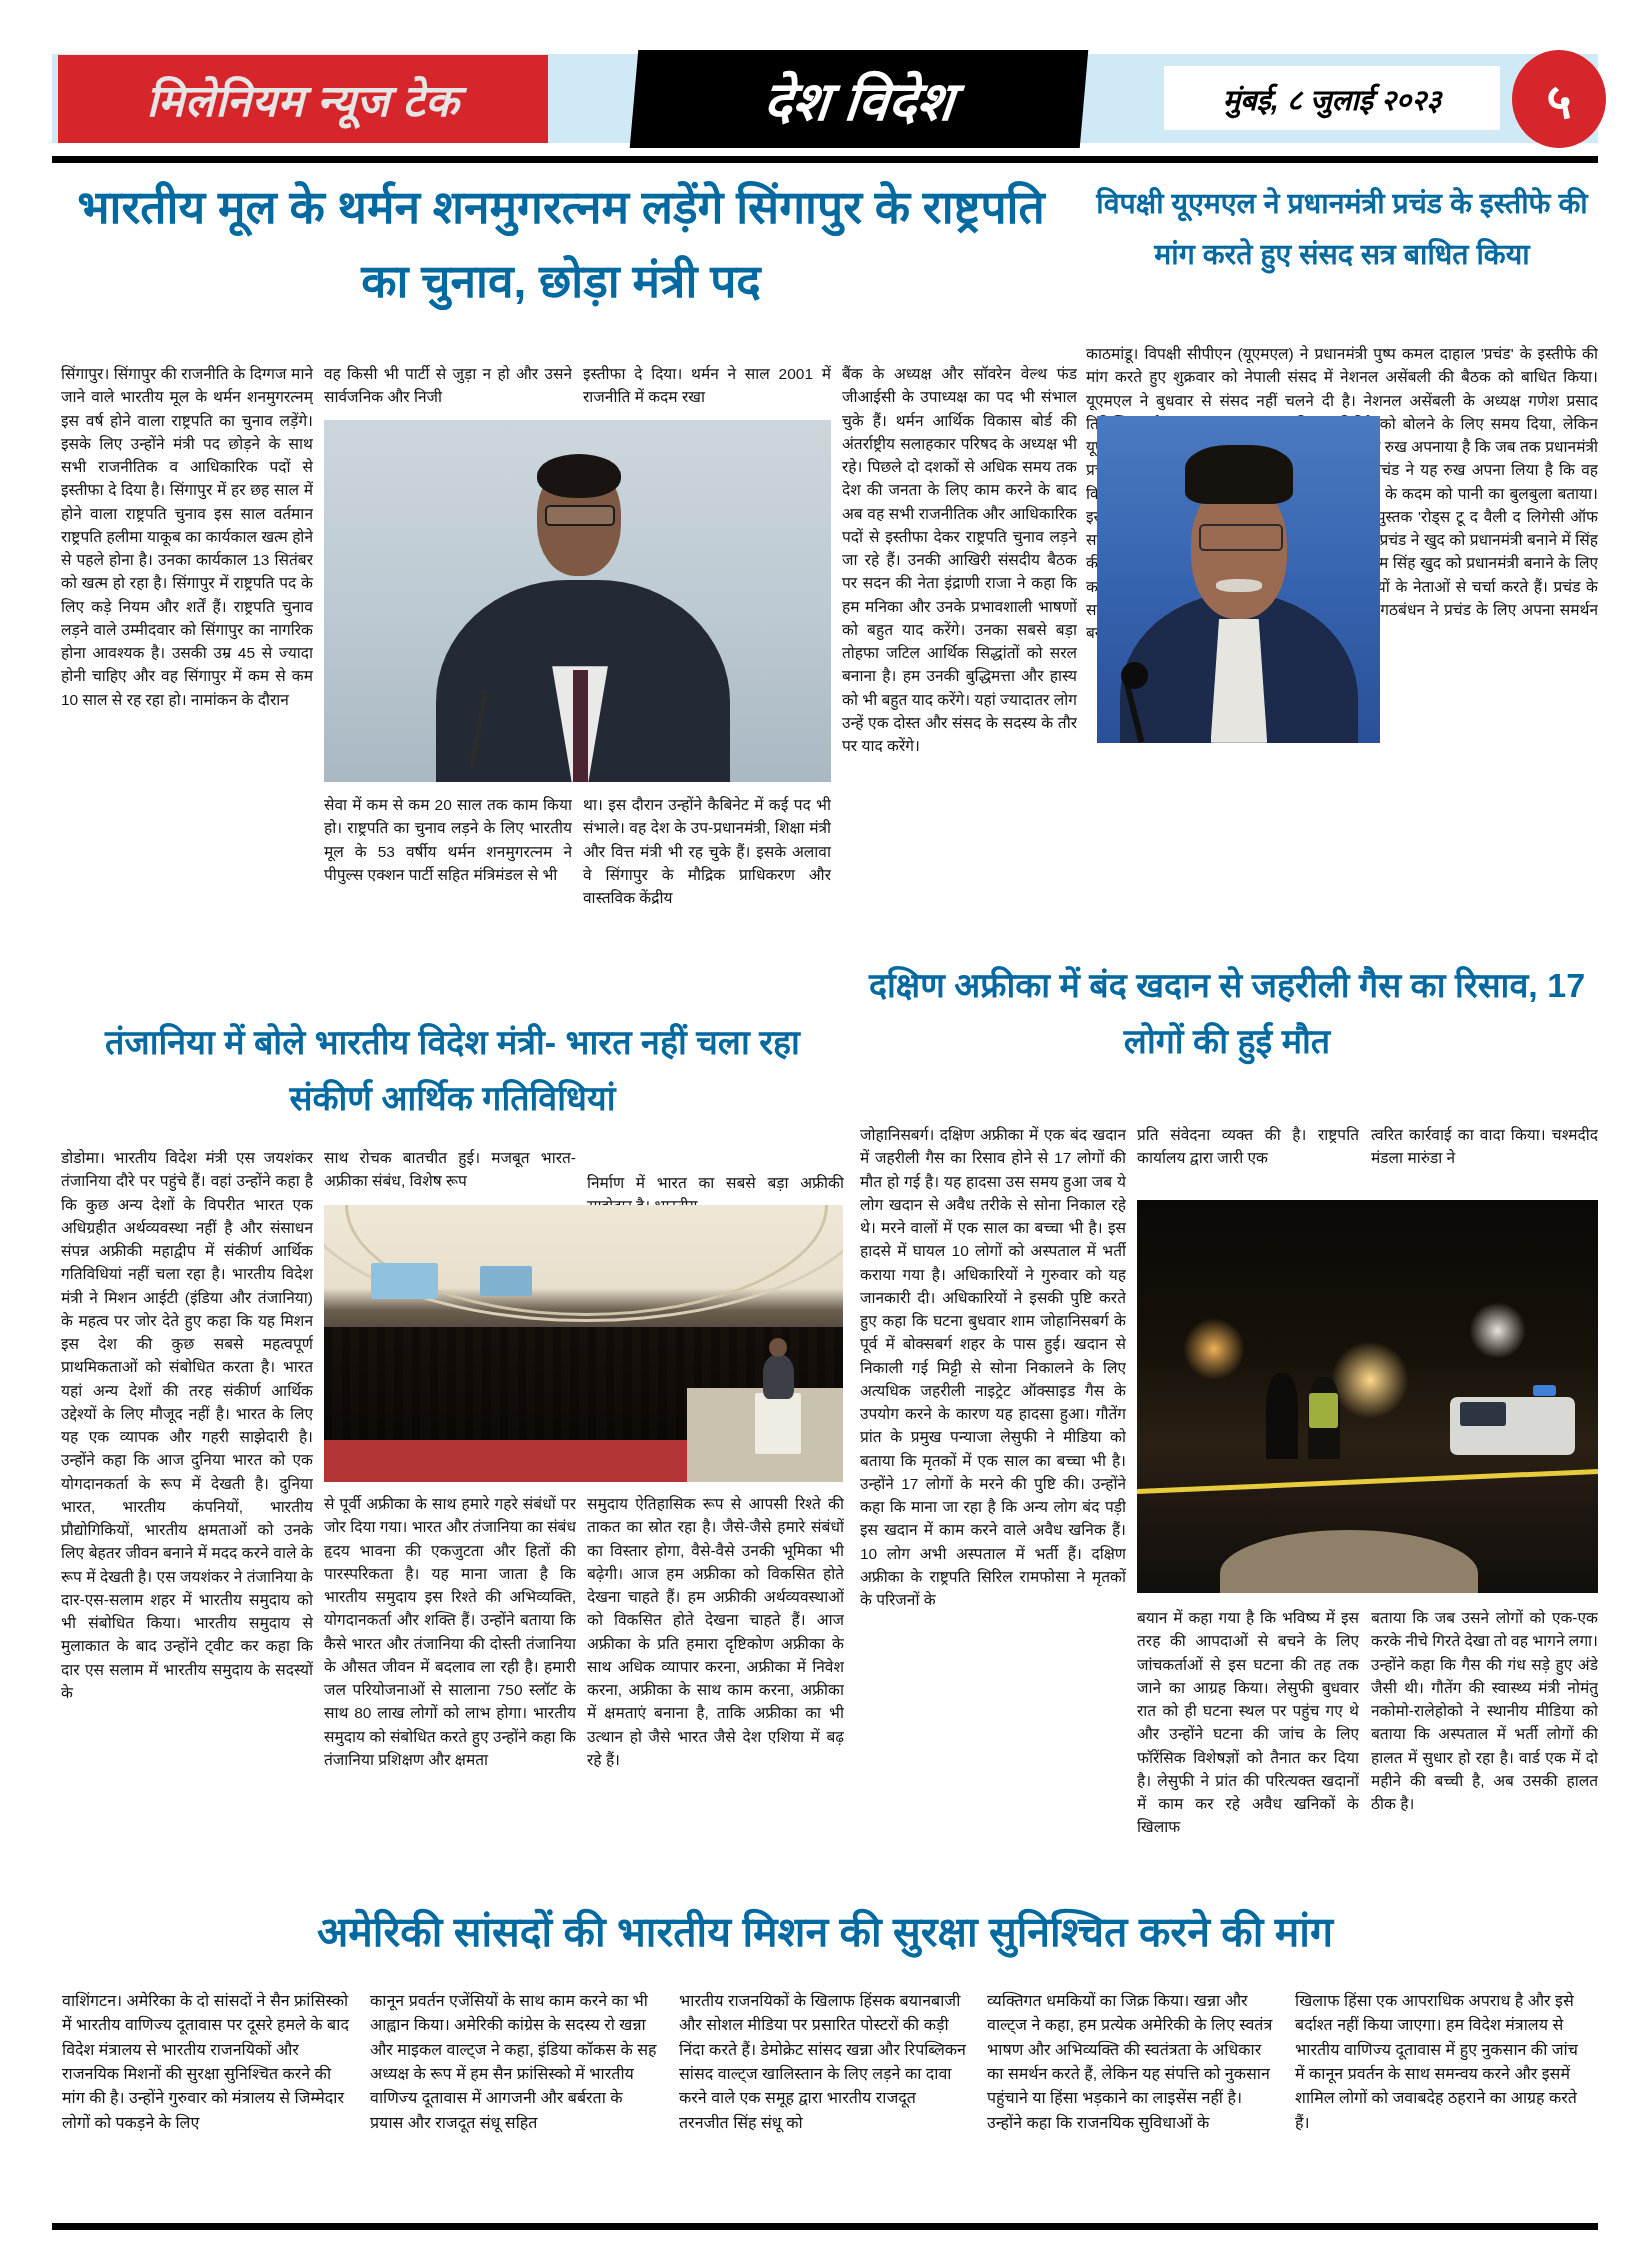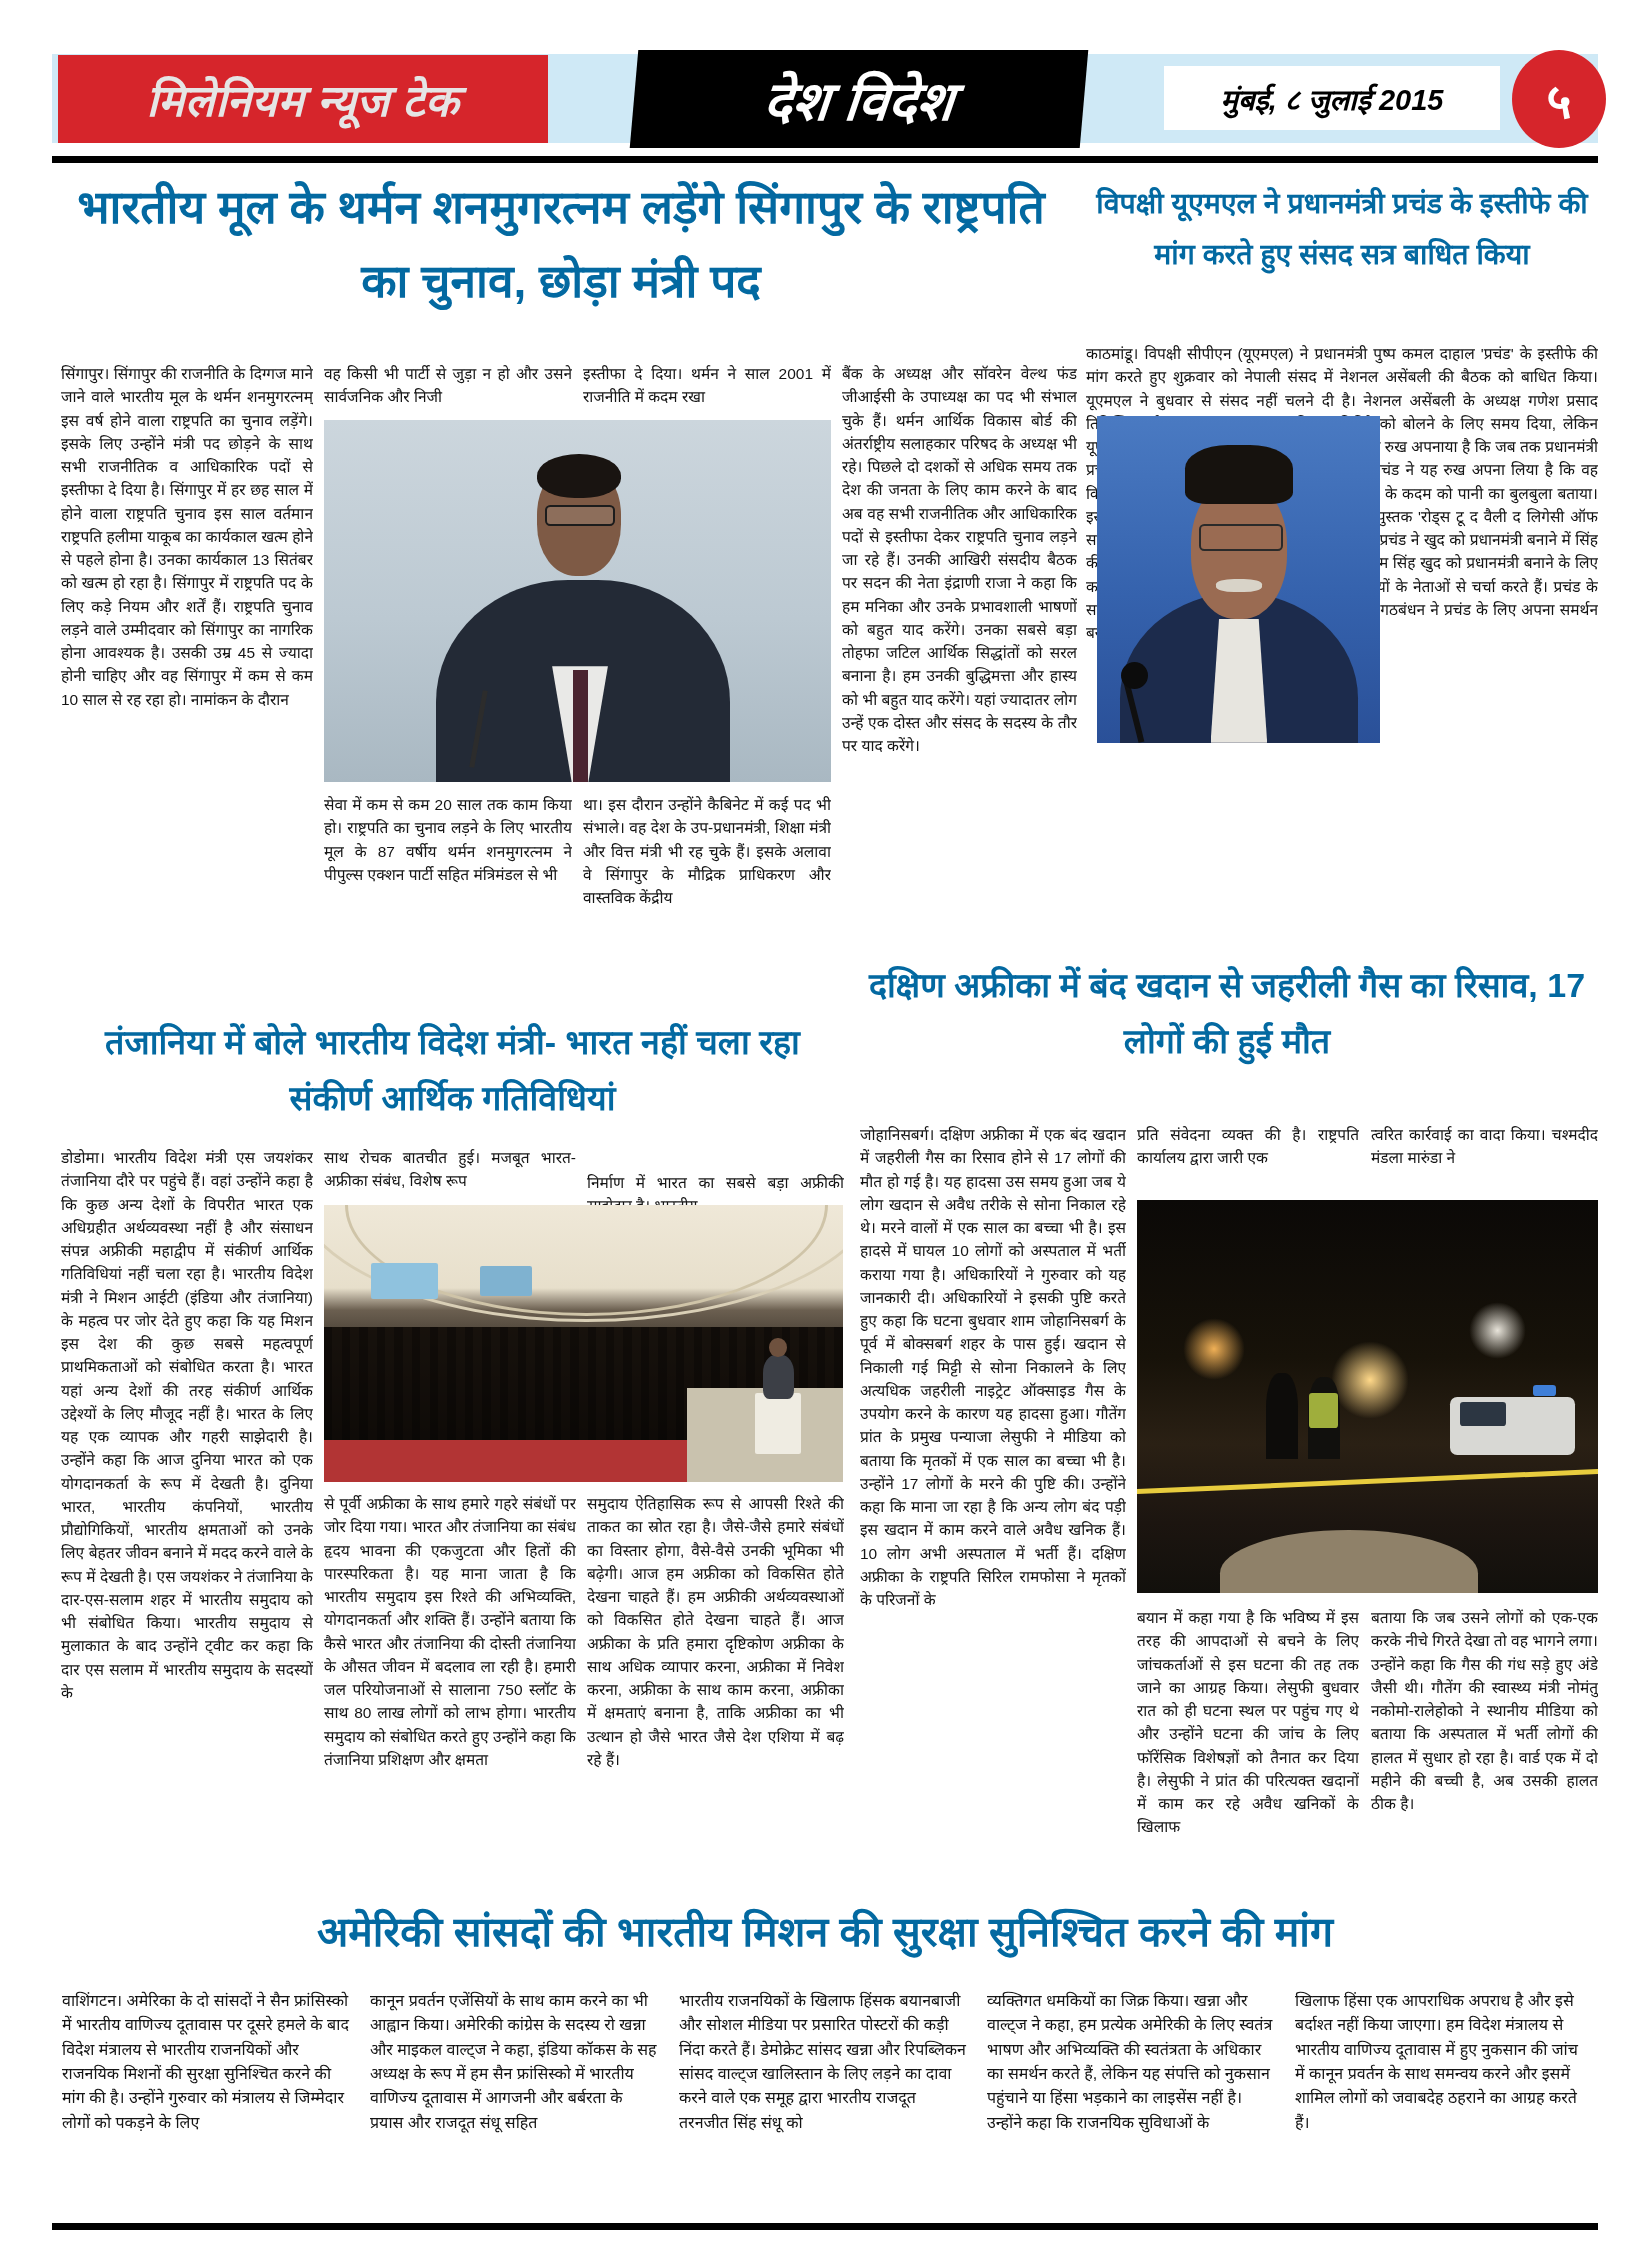--- a/index.html
+++ b/index.html
@@ -108,41 +108,41 @@
 <div id="page">
 
   <div class="header-strip"></div>
   <div class="brand-box">
     <span>मिलेनियम न्यूज टेक</span>
   </div>
   <div class="section-box">
     <span>देश विदेश</span>
   </div>
   <div class="date-box">
-    <span>मुंबई, ८ जुलाई 2015</span>
+    <span>मुंबई, ८ जुलाई २०२३</span>
   </div>
   <div class="page-circle">
     <span>५</span>
   </div>
   <div class="header-rule"></div>
 
   <div class="headline hl-sg">भारतीय मूल के थर्मन शनमुगरत्नम लड़ेंगे सिंगापुर के राष्ट्रपति का चुनाव, छोड़ा मंत्री पद</div>
   <div class="bodytext sg-col1">सिंगापुर।  सिंगापुर की राजनीति के दिग्गज माने जाने वाले भारतीय मूल के थर्मन शनमुगरत्नम् इस वर्ष होने वाला राष्ट्रपति का चुनाव लड़ेंगे। इसके लिए उन्होंने मंत्री पद छोड़ने के साथ सभी राजनीतिक व आधिकारिक पदों से इस्तीफा दे दिया है। सिंगापुर में हर छह साल में होने वाला राष्ट्रपति चुनाव इस साल वर्तमान राष्ट्रपति हलीमा याकूब का कार्यकाल खत्म होने से पहले होना है। उनका कार्यकाल 13 सितंबर को खत्म हो रहा है। सिंगापुर में राष्ट्रपति पद के लिए कड़े नियम और शर्तें हैं। राष्ट्रपति चुनाव लड़ने वाले उम्मीदवार को सिंगापुर का नागरिक होना आवश्यक है। उसकी उम्र 45 से ज्यादा होनी चाहिए और वह सिंगापुर में कम से कम 10 साल से रह रहा हो। नामांकन के दौरान</div>
   <div class="bodytext sg-col2-top">वह किसी भी पार्टी से जुड़ा न हो और उसने सार्वजनिक और निजी</div>
   <div class="bodytext sg-col3-top">इस्तीफा दे दिया। थर्मन ने साल 2001 में राजनीति में कदम रखा</div>
   <div class="photo sg-photo">
     <div class="shape sg-suit"></div>
     <div class="shape sg-shirt"></div>
     <div class="shape sg-tie"></div>
     <div class="shape sg-head"></div>
     <div class="shape sg-hair"></div>
     <div class="shape sg-glasses"></div>
     <div class="shape sg-mic"></div>
   </div>
-  <div class="bodytext sg-col2-bot">सेवा में कम से कम 20 साल तक काम किया हो।  राष्ट्रपति का चुनाव लड़ने के लिए भारतीय मूल के 87 वर्षीय थर्मन शनमुगरत्नम ने पीपुल्स एक्शन पार्टी सहित मंत्रिमंडल से भी</div>
+  <div class="bodytext sg-col2-bot">सेवा में कम से कम 20 साल तक काम किया हो।  राष्ट्रपति का चुनाव लड़ने के लिए भारतीय मूल के 53 वर्षीय थर्मन शनमुगरत्नम ने पीपुल्स एक्शन पार्टी सहित मंत्रिमंडल से भी</div>
   <div class="bodytext sg-col3-bot">था। इस दौरान उन्होंने कैबिनेट में कई पद भी संभाले। वह देश के उप-प्रधानमंत्री, शिक्षा मंत्री और वित्त मंत्री भी रह चुके हैं। इसके अलावा वे सिंगापुर के मौद्रिक प्राधिकरण और वास्तविक केंद्रीय</div>
   <div class="bodytext sg-col4">बैंक के अध्यक्ष और सॉवरेन वेल्थ फंड जीआईसी के उपाध्यक्ष का पद भी संभाल चुके हैं। थर्मन आर्थिक विकास बोर्ड की अंतर्राष्ट्रीय सलाहकार परिषद के अध्यक्ष भी रहे।  पिछले दो दशकों से अधिक समय तक देश की जनता के लिए काम करने के बाद अब वह सभी राजनीतिक और आधिकारिक पदों से इस्तीफा देकर राष्ट्रपति चुनाव लड़ने जा रहे हैं। उनकी आखिरी संसदीय बैठक पर सदन की नेता इंद्राणी राजा ने कहा कि हम मनिका और उनके प्रभावशाली भाषणों को बहुत याद करेंगे। उनका सबसे बड़ा तोहफा जटिल आर्थिक सिद्धांतों को सरल बनाना है। हम उनकी बुद्धिमत्ता और हास्य को भी बहुत याद करेंगे। यहां ज्यादातर लोग उन्हें एक दोस्त और संसद के सदस्य के तौर पर याद करेंगे।</div>
 
   <div class="headline hl-np">विपक्षी यूएमएल ने प्रधानमंत्री प्रचंड के इस्तीफे की मांग करते हुए संसद सत्र बाधित किया</div>
   <div class="bodytext np-body">
     <span>काठमांडू।  विपक्षी सीपीएन (यूएमएल) ने प्रधानमंत्री पुष्प कमल दाहाल 'प्रचंड' के इस्तीफे की मांग करते हुए शुक्रवार को नेपाली संसद में नेशनल असेंबली की बैठक को बाधित किया। यूएमएल ने बुधवार से संसद नहीं चलने दी है। नेशनल असेंबली के अध्यक्ष गणेश प्रसाद</span>
     <div class="photo np-photo">
       <div class="np-photo-bg"></div>
       <div class="shape np-coat"></div>
       <div class="shape np-shirt"></div>

